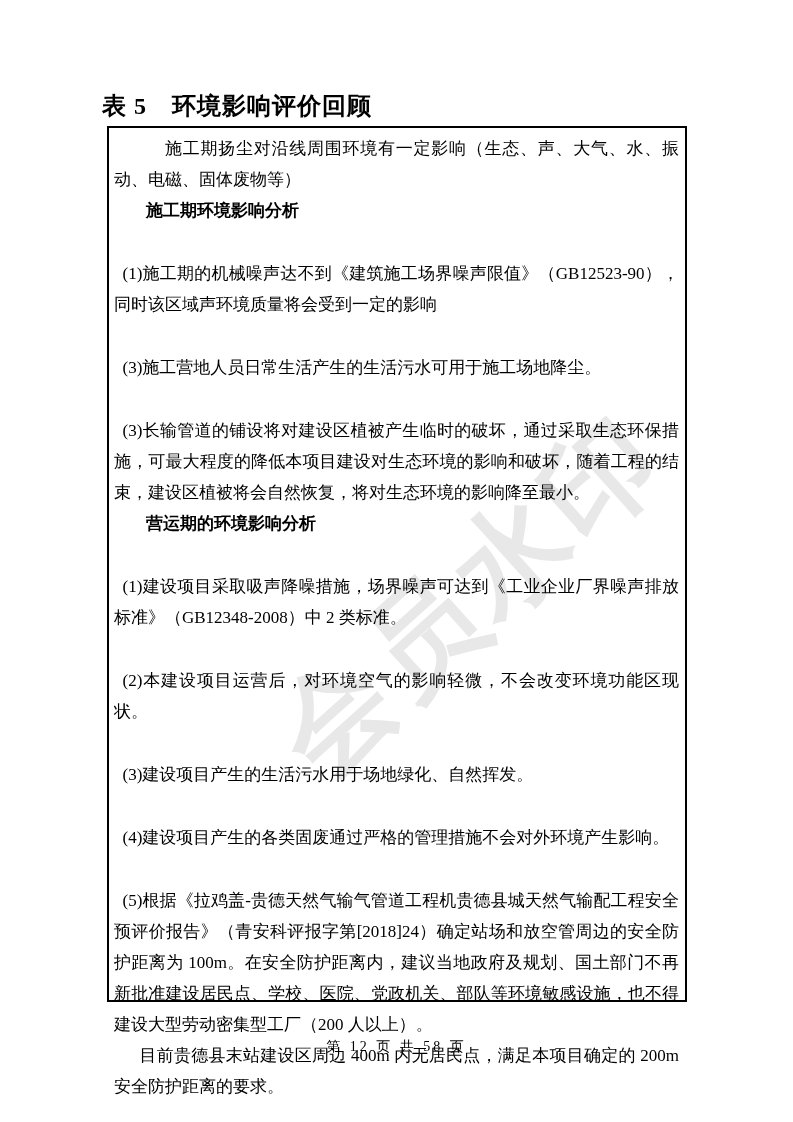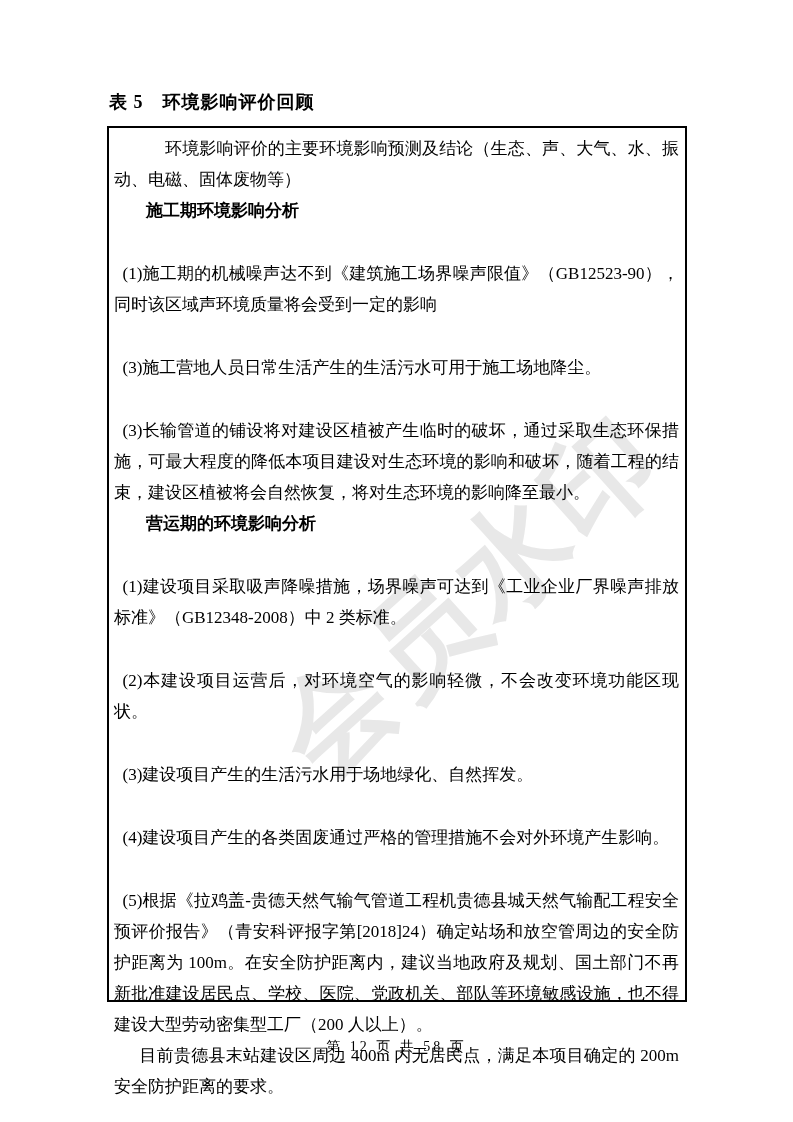--- a/index.html
+++ b/index.html
@@ -28,23 +28,23 @@
     font-weight: bold;
     letter-spacing: 6px;
     color: rgba(0,0,0,0.09);
     white-space: nowrap;
     z-index: 0;
     user-select: none;
     pointer-events: none;
   }
   .doc-title {
     position: absolute;
-    left: 109px;
+    left: 102px;
     top: 90px;
-    font-size: 18px;
+    font-size: 24px;
     font-weight: bold;
     letter-spacing: 1px;
     z-index: 1;
   }
   .doc-table {
     position: absolute;
     left: 107px;
     top: 126px;
     width: 580px;
     height: 876px;
@@ -80,21 +80,21 @@
 
 <div class="page">
 
   <div class="watermark" style="color: rgb(232, 232, 232);">会员水印</div>
 
   <div class="doc-title">表 5　环境影响评价回顾</div>
 
   <div class="doc-table">
     <div class="table-body">
 
-    <div class="para lead">环境影响评价的主要环境影响预测及结论（生态、声、大气、水、振动、电磁、固体废物等）</div>
+    <div class="para lead">施工期扬尘对沿线周围环境有一定影响（生态、声、大气、水、振动、电磁、固体废物等）</div>
         <div class="para heading">施工期环境影响分析</div>
         <div class="para numbered">(1)施工期的机械噪声达不到《建筑施工场界噪声限值》（GB12523-90），同时该区域声环境质量将会受到一定的影响</div>
         <div class="para numbered">(3)施工营地人员日常生活产生的生活污水可用于施工场地降尘。</div>
         <div class="para numbered">(3)长输管道的铺设将对建设区植被产生临时的破坏，通过采取生态环保措施，可最大程度的降低本项目建设对生态环境的影响和破坏，随着工程的结束，建设区植被将会自然恢复，将对生态环境的影响降至最小。</div>
         <div class="para heading">营运期的环境影响分析</div>
         <div class="para numbered">(1)建设项目采取吸声降噪措施，场界噪声可达到《工业企业厂界噪声排放标准》（GB12348-2008）中 2 类标准。</div>
         <div class="para numbered">(2)本建设项目运营后，对环境空气的影响轻微，不会改变环境功能区现状。</div>
         <div class="para numbered">(3)建设项目产生的生活污水用于场地绿化、自然挥发。</div>
         <div class="para numbered">(4)建设项目产生的各类固废通过严格的管理措施不会对外环境产生影响。</div>
         <div class="para numbered">(5)根据《拉鸡盖-贵德天然气输气管道工程机贵德县城天然气输配工程安全预评价报告》（青安科评报字第[2018]24）确定站场和放空管周边的安全防护距离为 100m。在安全防护距离内，建议当地政府及规划、国土部门不再新批准建设居民点、学校、医院、党政机关、部队等环境敏感设施，也不得建设大型劳动密集型工厂（200 人以上）。</div>

